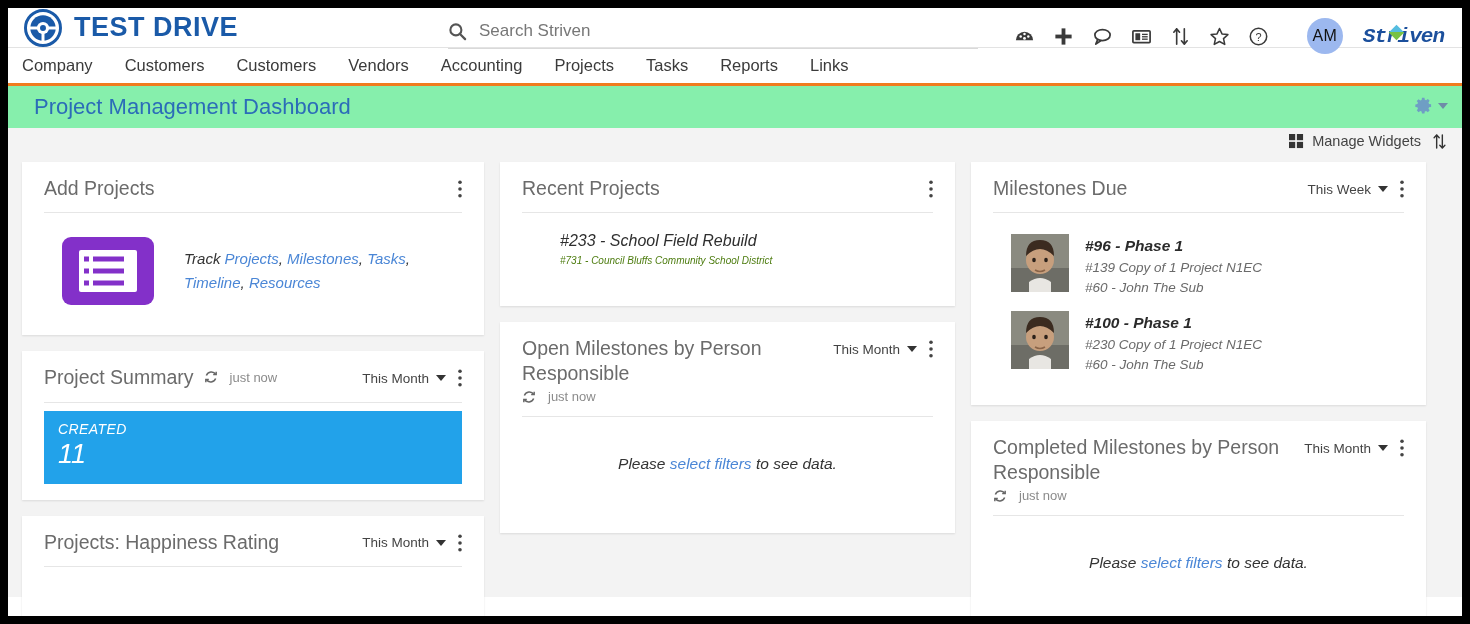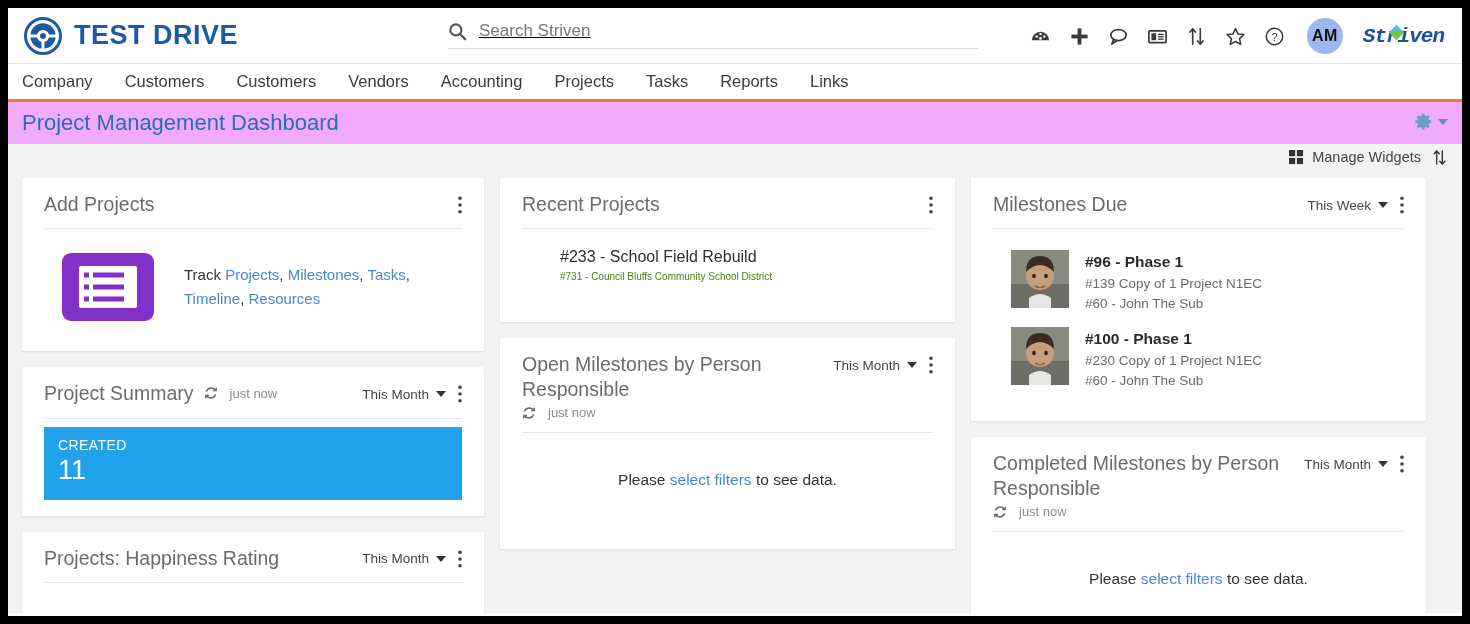--- a/index.html
+++ b/index.html
@@ -12,21 +12,21 @@
   .frame {
     position: absolute;
     left: 8px; top: 8px;
     width: 1454px; height: 608px;
     background: #ffffff;
     overflow: hidden;
   }
 
   
   .topbar {
-    height: 56px;
+    height: 40px;
     background: #ffffff;
     display: flex;
     align-items: center;
     padding: 0 14px 0 14px;
     border-bottom: 1px solid #e3e3e3;
     position: relative;
   }
   .brand { display: flex; align-items: center; gap: 10px; flex: 0 0 auto; }
   .brand-logo { width: 42px; height: 42px; flex: 0 0 auto; }
   .brand-name {
@@ -34,41 +34,40 @@
     letter-spacing: .5px; white-space: nowrap;
   }
 
   .searchwrap {
     position: absolute;
     left: 440px; top: 13px;
     width: 530px;
     display: flex; align-items: center; gap: 12px;
     border-bottom: 1px solid #d9d9d9;
     padding-bottom: 7px;
-    text-decoration: underline;
   }
   .search-icon { width: 19px; height: 19px; flex: 0 0 auto; }
   .search-input {
     border: none; outline: none; background: transparent;
     font-size: 17px; color: #6f6f6f; width: 100%;
     font-family: "Liberation Sans", sans-serif;
   }
   .search-input::placeholder { color: #777; }
 
   .header-icons {
     position: absolute; right: 14px; top: 0; height: 56px;
     display: flex; align-items: center; gap: 18px;
   }
   .hicon { width: 21px; height: 21px; display: block; cursor: pointer; }
   .avatar {
     width: 36px; height: 36px; border-radius: 50%;
     background: #9cb8ef; color: #111;
     display: flex; align-items: center; justify-content: center;
-    font-size: 16px; font-weight: bold; letter-spacing: .3px;
-    margin-left: 4px; margin-right: 2px;
+    font-size: 16px; font-weight: normal; letter-spacing: .3px;
+    margin-left: 20px; margin-right: 2px;
   }
   .striven-logo {
     font-size: 21px; font-style: italic; font-weight: bold;
     color: #1b4f9c; position: relative; padding-right: 4px;
     font-family: Liberation Mono, monospace; letter-spacing: -1px;
   }
   .striven-dot {
     position: absolute; right: 46px; top: 2px;
     width: 11px; height: 11px; transform: rotate(45deg);
     background: linear-gradient(135deg, #55bde0 0 50%, #78c244 50% 100%);
@@ -84,21 +83,21 @@
   .navitem {
     font-size: 16.5px; color: #3b3b3b; cursor: pointer;
     white-space: nowrap; padding: 2px 0;
   }
 
   
   .pagebody { background: #f3f3f3; height: calc(608px - 56px - 41px); position: relative; }
 
   .pagehead {
     height: 42px; display: flex; align-items: center;
-    padding: 0 14px; position: relative; background: #f0abfc;
+    padding: 0 26px; position: relative; background: #86efac;
   }
   .pagetitle { font-size: 22px; color: #2b6cb8; font-weight: normal; }
   .gear-wrap {
     position: absolute; right: 14px; top: 10px;
     display: flex; align-items: center; gap: 5px; cursor: pointer;
   }
   .gear-icon { width: 19px; height: 19px; display: block; }
   .caret-down {
     width: 0; height: 0;
     border-left: 5px solid transparent; border-right: 5px solid transparent;
@@ -152,21 +151,21 @@
     display: flex; align-items: center; gap: 7px;
     font-size: 13.5px; color: #444; cursor: pointer; white-space: nowrap;
   }
   .period-caret {
     width: 0; height: 0;
     border-left: 5px solid transparent; border-right: 5px solid transparent;
     border-top: 6px solid #333;
   }
   .kebab { width: 4px; height: 18px; cursor: pointer; display: block; }
   .divider { height: 1px; background: #e6e6e6; }
-  .card-body { padding-top: 16px; }
+  .card-body { padding-top: 16px; font-style: italic; }
 
   
   .addproj-row { display: flex; align-items: center; gap: 30px; padding: 8px 0 14px 18px; }
   .purple-icon {
     width: 92px; height: 68px; background: #8330c9; border-radius: 9px;
     flex: 0 0 auto; display: flex; align-items: center; justify-content: center;
   }
   .track-text { font-size: 15px; color: #333; line-height: 1.65; max-width: 270px; }
   .link { color: #4a86d6; cursor: pointer; }
 

